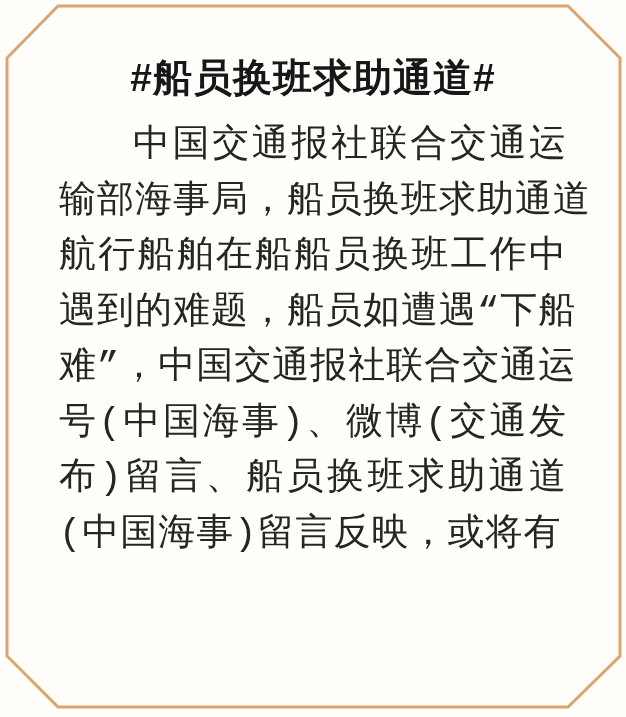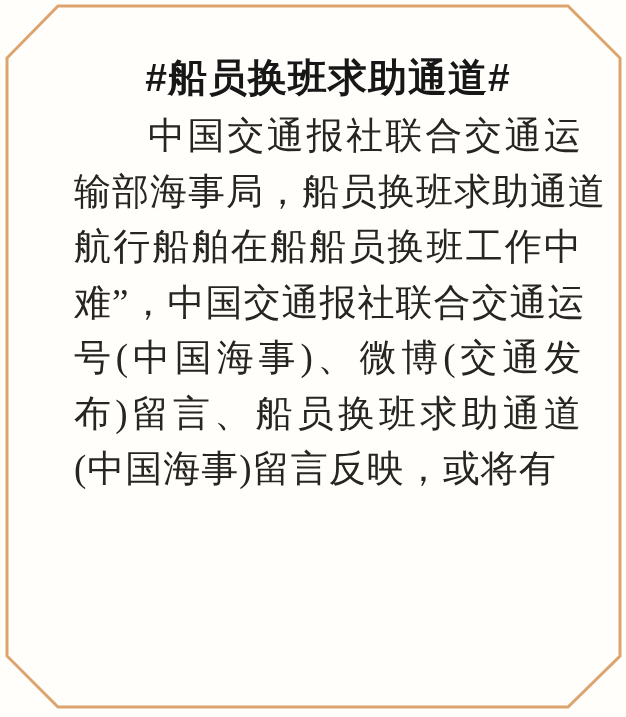--- a/index.html
+++ b/index.html
@@ -23,37 +23,37 @@
     pointer-events: none;
   }
   .border-frame polygon {
     fill: none;
     stroke: var(--border-color, #dca46f);
     stroke-width: 3;
     stroke-linejoin: miter;
   }
   .content {
     position: absolute;
-    left: 74px;
+    left: 59px;
     top: 50px;
     width: 508px;
     color: var(--text-color, #262522);
   }
   .card-title {
     font-family: "Liberation Sans", "DejaVu Sans", sans-serif;
     font-weight: 700;
     font-size: 39px;
     line-height: 56px;
     text-align: center;
     letter-spacing: 1px;
     color: #171717;
   }
   .body-paragraph {
-    margin-top: 2px;
-    font-family: Liberation Serif, serif;
+    margin-top: 12px;
+    font-family: Liberation Mono, monospace;
     font-size: 37px;
     color: var(--text-color, #262522);
   }
   .body-line {
     line-height: 55.5px;
     height: 55.5px;
     text-align: justify;
     text-align-last: justify;
     letter-spacing: 1px;
     white-space: nowrap;
@@ -72,18 +72,19 @@
 <svg class="border-frame" viewBox="0 0 626 717" xmlns="http://www.w3.org/2000/svg">
   <polygon points="58,6 568,6 620,58 620,656 568,707 58,707 7,656 7,58"></polygon>
 </svg>
 
 <div class="content">
   <div class="card-title">#船员换班求助通道#</div>
   <div class="body-paragraph">
       <div class="body-line">中国交通报社联合交通运</div>
       <div class="body-line">输部海事局，船员换班求助通道</div>
       <div class="body-line">航行船舶在船船员换班工作中</div>
+      <div class="body-line">遇到的难题，船员如遭遇“下船</div>
       <div class="body-line">难”，中国交通报社联合交通运</div>
       <div class="body-line">号(中国海事)、微博(交通发</div>
       <div class="body-line">布)留言、船员换班求助通道</div>
       <div class="body-line">(中国海事)留言反映，或将有</div>
     </div>
 </div>
 
 </body></html>

